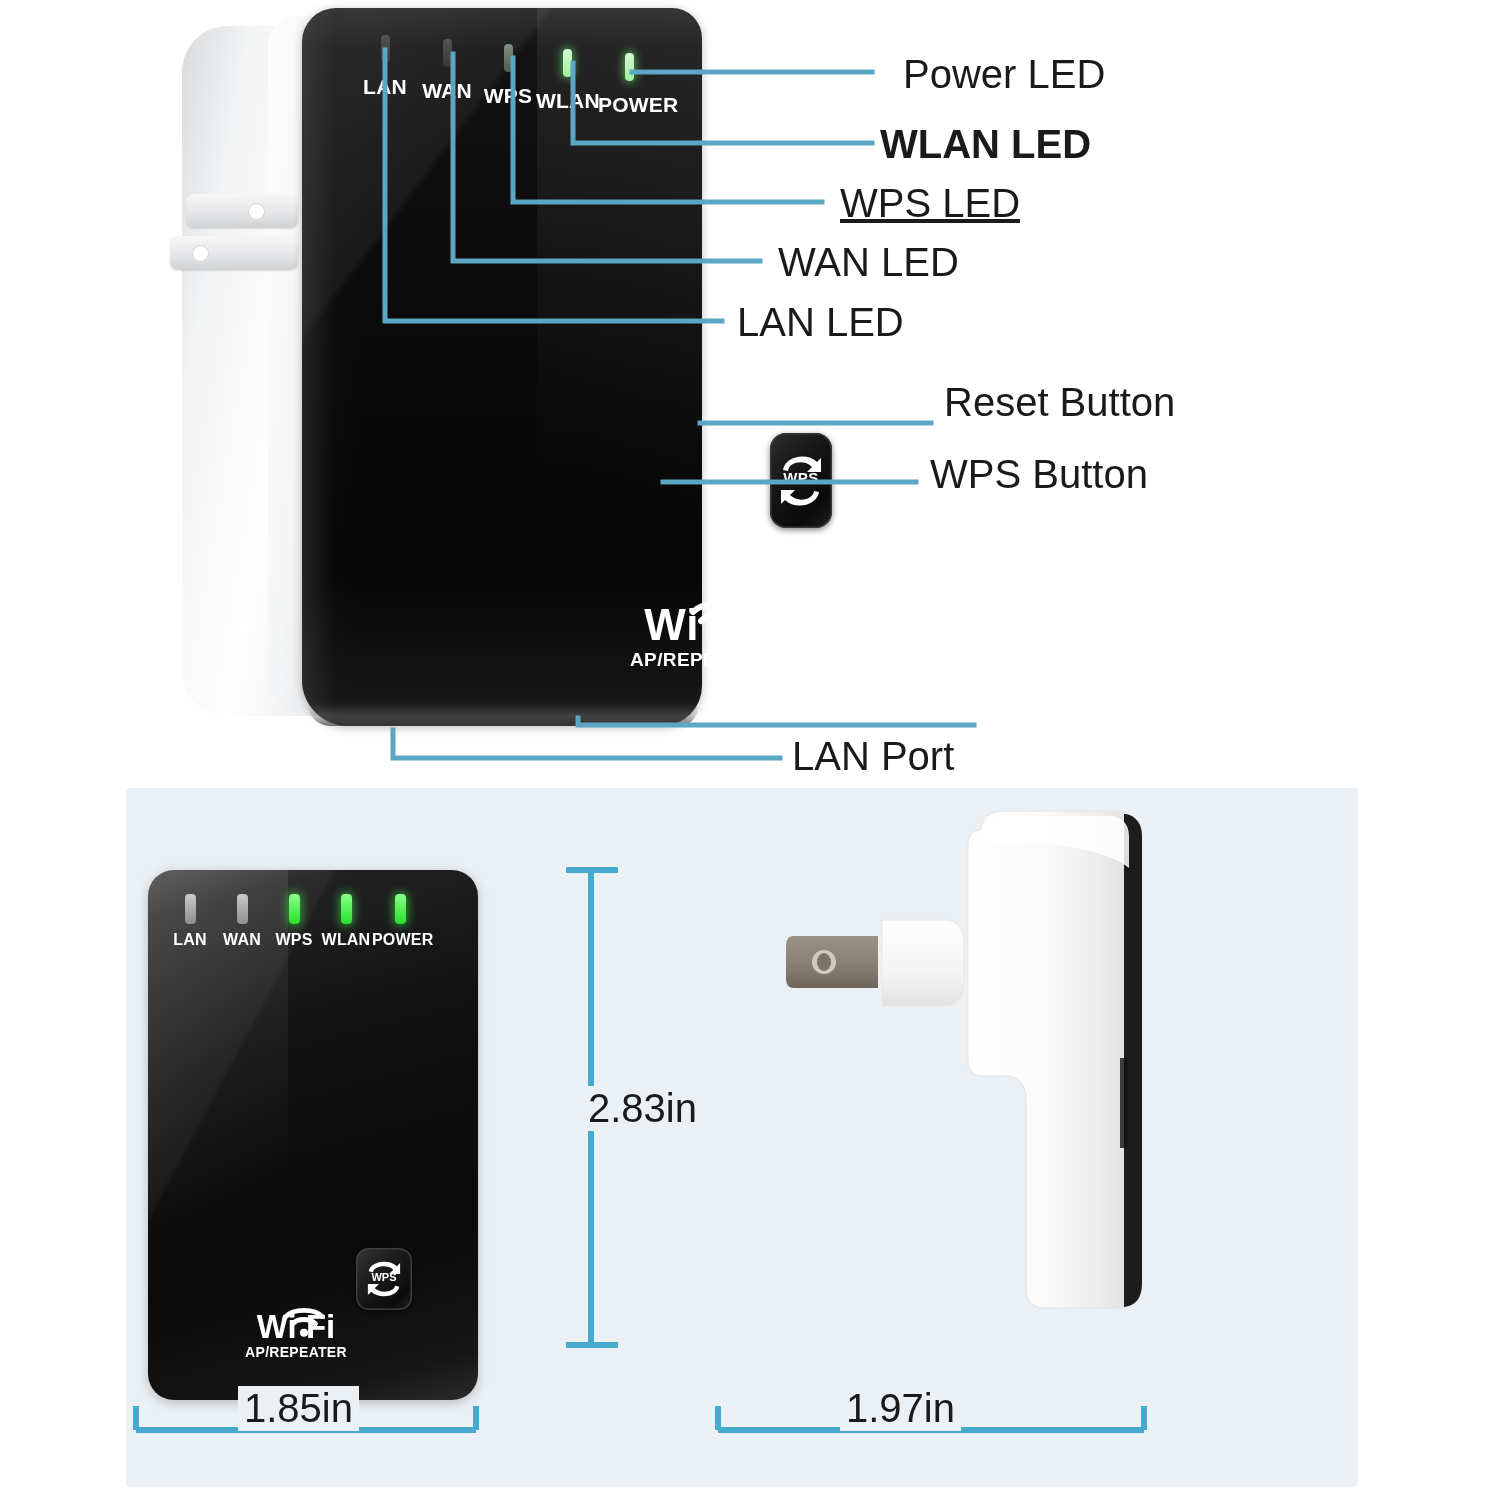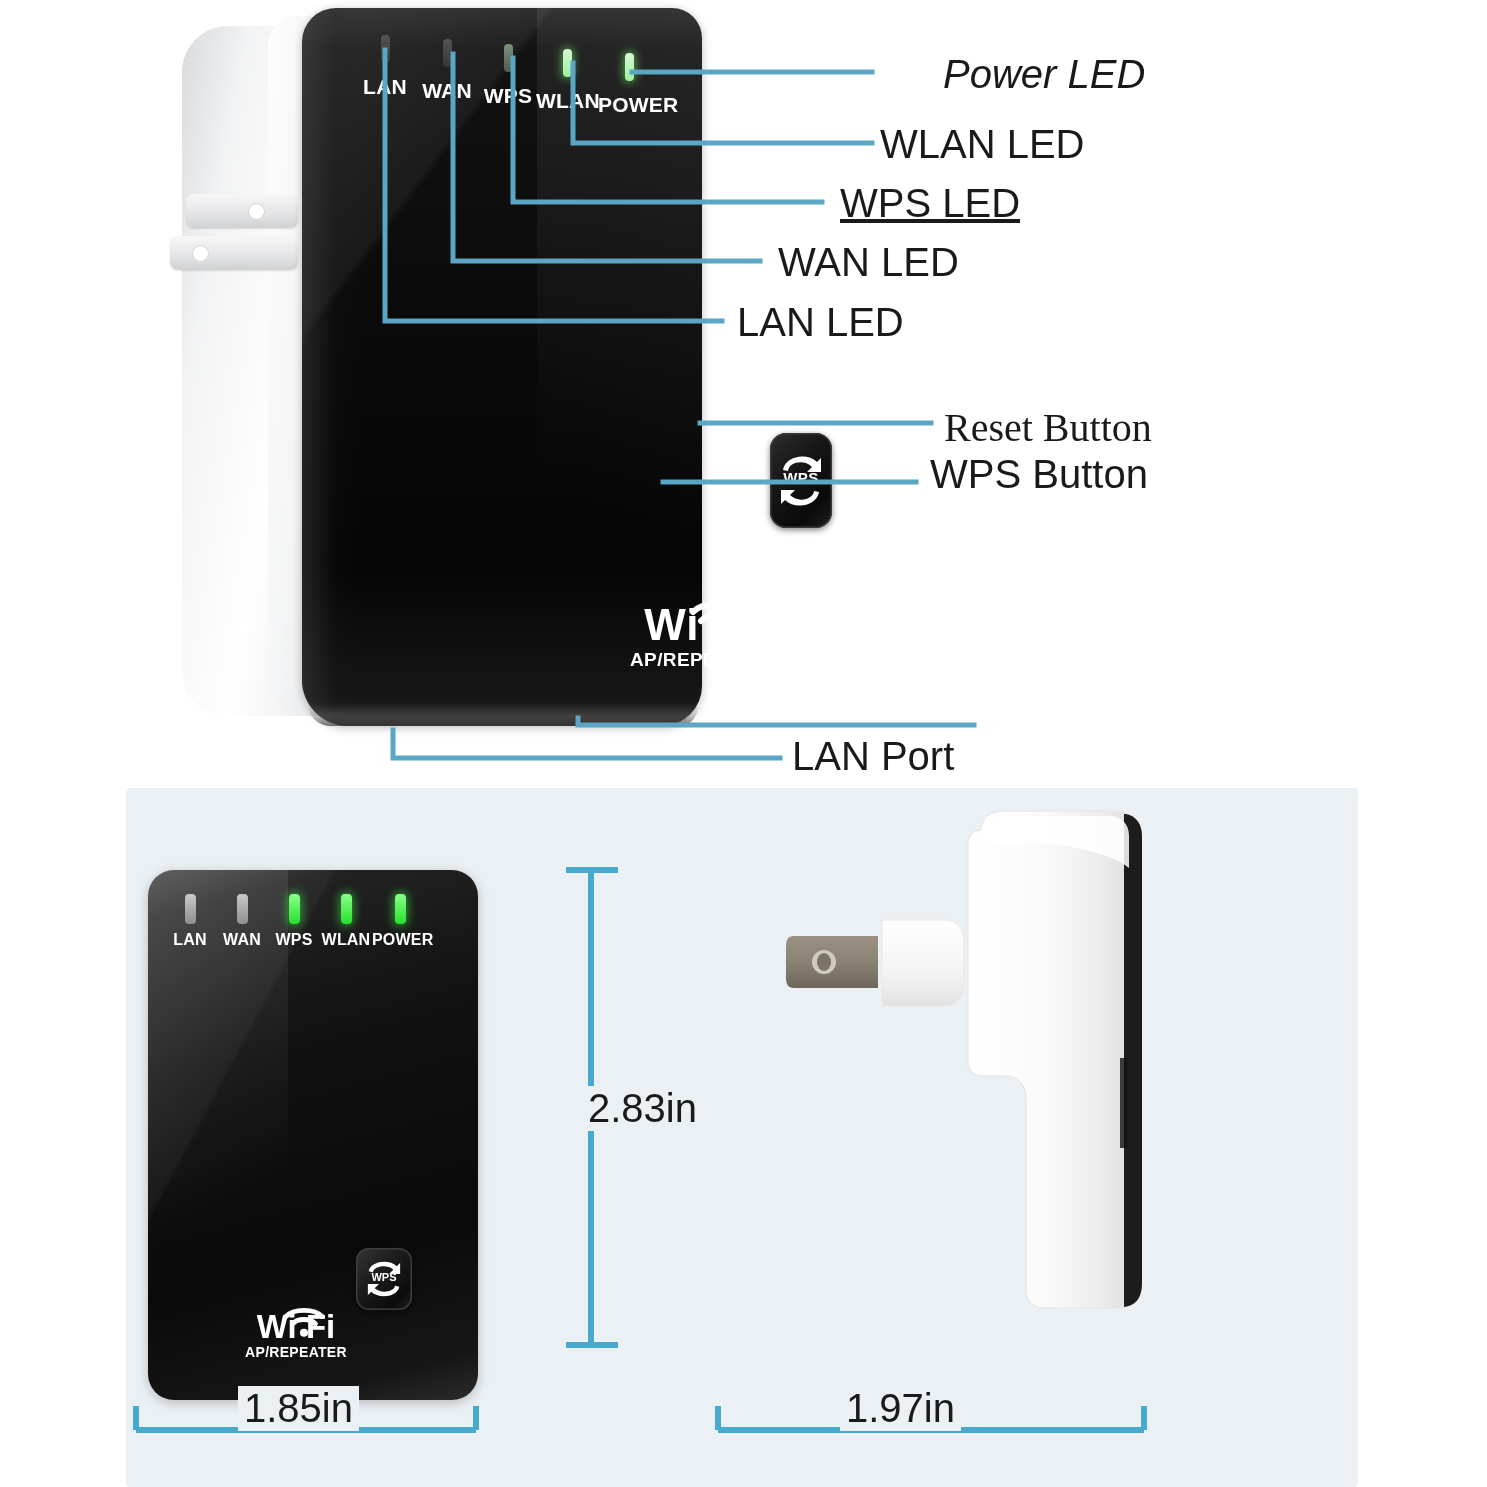--- a/index.html
+++ b/index.html
@@ -306,26 +306,26 @@
         <path d="M700 423 H 931"></path>
 
         <path d="M663 482 H 916"></path>
 
         <path d="M578 718 V 725 H 974"></path>
 
         <path d="M393 730 V 758 H 780"></path>
       </g>
     </svg>
 
-    <div class="callout-label" style="left:943px; top:52px;font-style:italic;">Power LED</div>
-    <div class="callout-label" style="left:880px; top:122px;">WLAN LED</div>
+    <div class="callout-label" style="left:903px; top:52px;">Power LED</div>
+    <div class="callout-label" style="left:880px; top:122px;font-weight:bold;">WLAN LED</div>
     <div class="callout-label" style="left:840px; top:181px;text-decoration:underline;">WPS LED</div>
     <div class="callout-label" style="left:778px; top:240px;">WAN LED</div>
     <div class="callout-label" style="left:737px; top:300px;">LAN LED</div>
-    <div class="callout-label" style="left:944px; top:404px;font-family:Liberation Serif, serif;">Reset Button</div>
+    <div class="callout-label" style="left:944px; top:380px;">Reset Button</div>
     <div class="callout-label" style="left:930px; top:452px;">WPS Button</div>
     <div class="callout-label" style="left:792px; top:734px;">LAN Port</div>
   </div>
 
   <div id="bottom-panel">
 
     <div class="dev-b-front">
       <div class="dev-b-gloss"></div>
 
       <div class="led-row-b">

